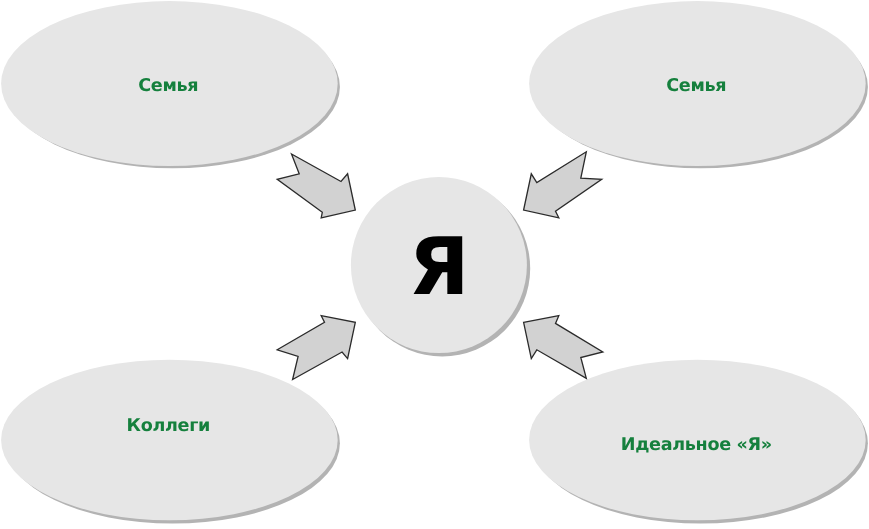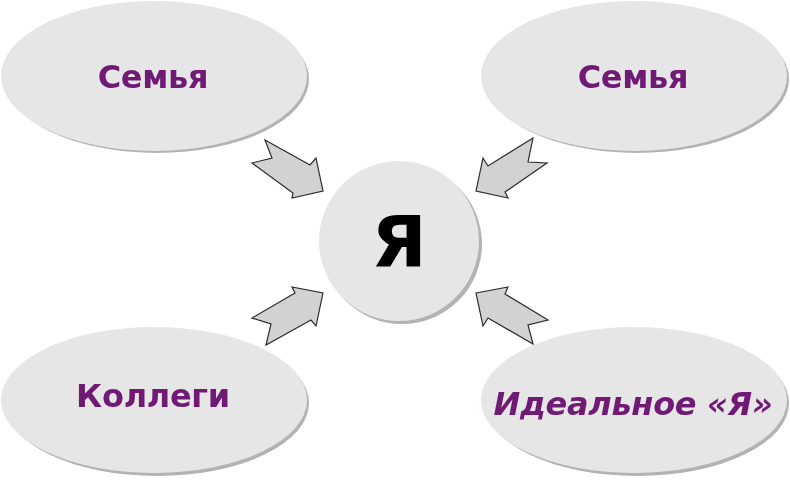--- a/index.html
+++ b/index.html
@@ -1,18 +1,18 @@
 <!DOCTYPE html>
 <html><head>
 <meta charset="utf-8">
 <style>
   html, body { margin:0; padding:0; background:#ffffff; }
   body { width:790px; height:481px; position:relative; overflow:hidden; font-family:"DejaVu Sans", sans-serif; }
   #diagram { position:absolute; left:0; top:0; width:790px; height:481px; }
-  .node-label { position:absolute; transform:translate(-50%,-50%); font-weight:bold; font-size:32px; color:#701a75; white-space:nowrap; letter-spacing:-0.3px; }
+  .node-label { position:absolute; transform:translate(-50%,-50%); font-weight:bold; font-size:16px; color:#15803d; white-space:nowrap; letter-spacing:-0.3px; }
   .center-label { position:absolute; transform:translate(-50%,-50%); font-size:72px; color:#000; font-family:"DejaVu Sans", sans-serif; font-weight:600; }
 </style>
 </head>
 <body>
 
 <svg id="diagram" width="790" height="481" viewBox="0 0 790 481" xmlns="http://www.w3.org/2000/svg">
 
   <ellipse cx="157" cy="79" rx="152" ry="74" fill="#b3b3b3"></ellipse>
   <ellipse cx="637" cy="79" rx="152" ry="74" fill="#b3b3b3"></ellipse>
   <ellipse cx="157" cy="403" rx="152" ry="73" fill="#b3b3b3"></ellipse>
@@ -26,15 +26,15 @@
   <circle cx="399" cy="241" r="80" fill="#e6e6e6"></circle>
 
   <polygon points="265,140 310,165 316,158 323,191 292,198 293,193 252,163 272,158" fill="#d2d2d2" stroke="#2b2b2b" stroke-width="1.2" stroke-linejoin="miter"></polygon>
   <polygon points="533,138 528,162 547,163 505,192 508,198 476,191 483,158 488,166" fill="#d2d2d2" stroke="#2b2b2b" stroke-width="1.2" stroke-linejoin="miter"></polygon>
   <polygon points="323,293 316,326 311,320 266,345 271,324 252,318 295,293 292,287" fill="#d2d2d2" stroke="#2b2b2b" stroke-width="1.2" stroke-linejoin="miter"></polygon>
   <polygon points="476,293 508,287 505,294 548,320 528,325 533,344 488,318 483,326" fill="#d2d2d2" stroke="#2b2b2b" stroke-width="1.2" stroke-linejoin="miter"></polygon>
 </svg>
 
 <div class="node-label" style="left:153px; top:77px;">Семья</div>
 <div class="node-label" style="left:633px; top:77px;">Семья</div>
-<div class="node-label" style="left:153px; top:396px;">Коллеги</div>
-<div class="node-label" style="left:633px; top:404px;font-style:italic;">Идеальное «Я»</div>
+<div class="node-label" style="left:153px; top:386px;">Коллеги</div>
+<div class="node-label" style="left:633px; top:404px;">Идеальное «Я»</div>
 <div class="center-label" style="left:399px; top:242px;">Я</div>
 
 </body></html>

